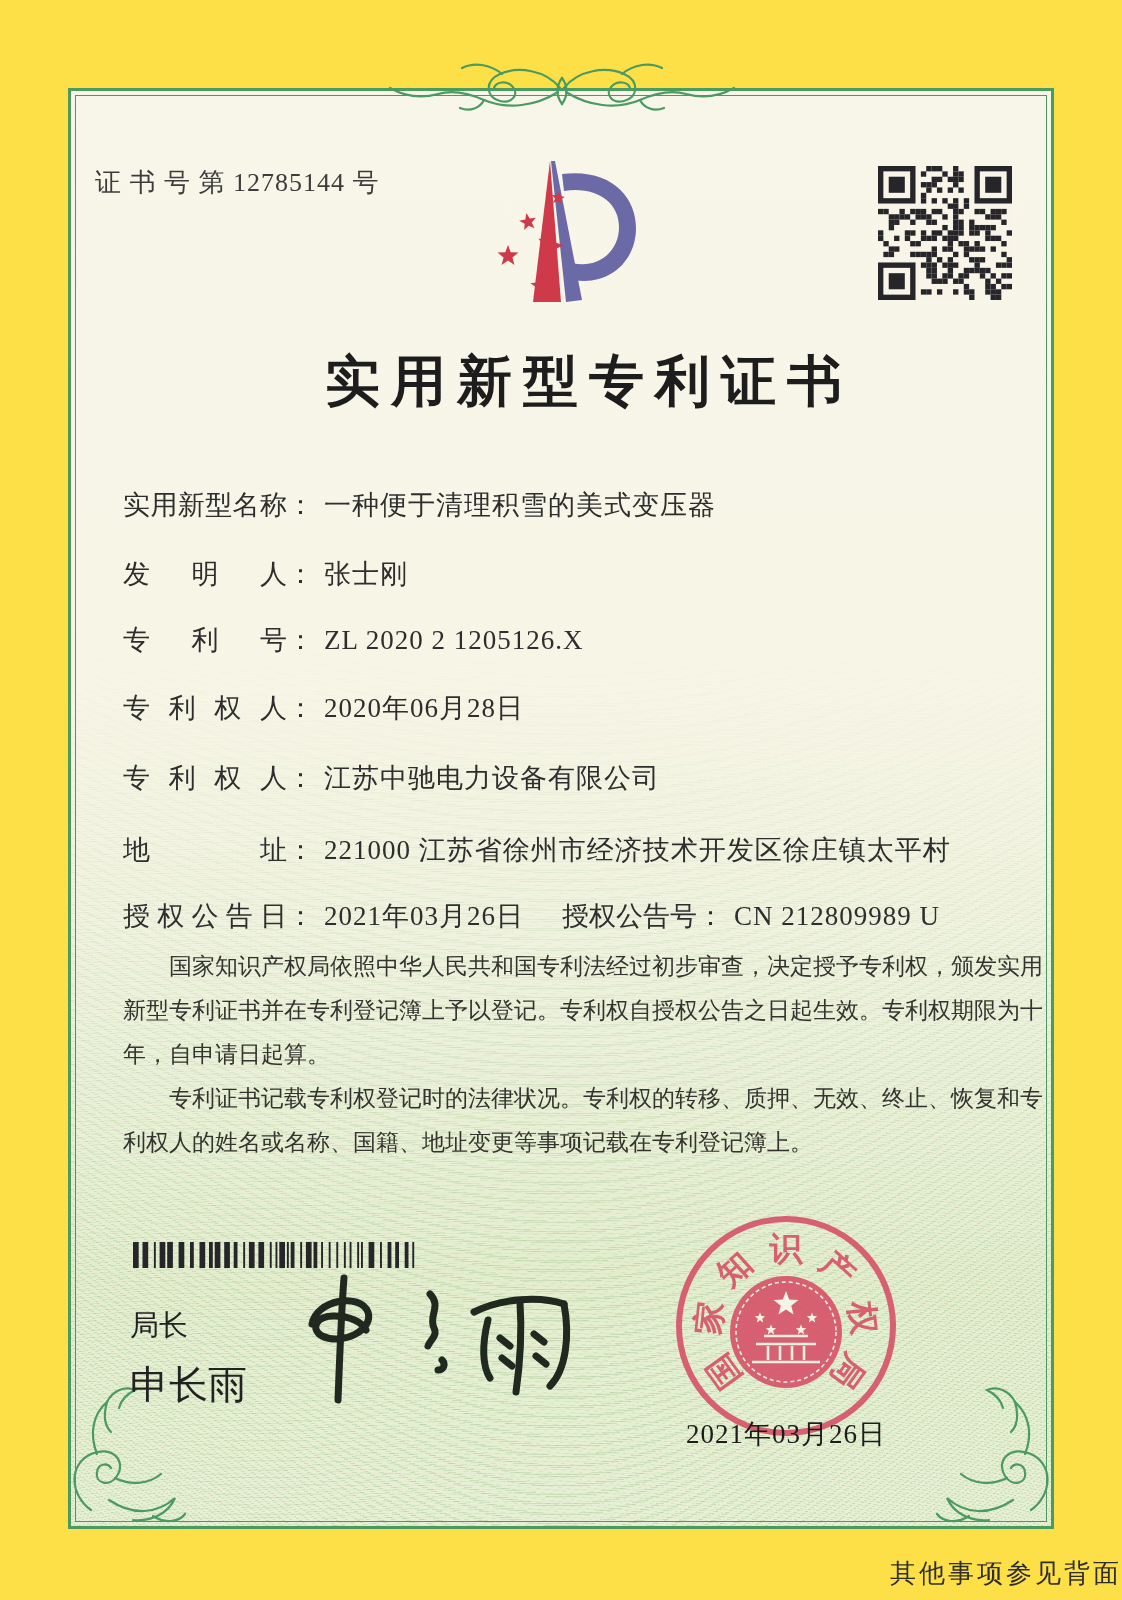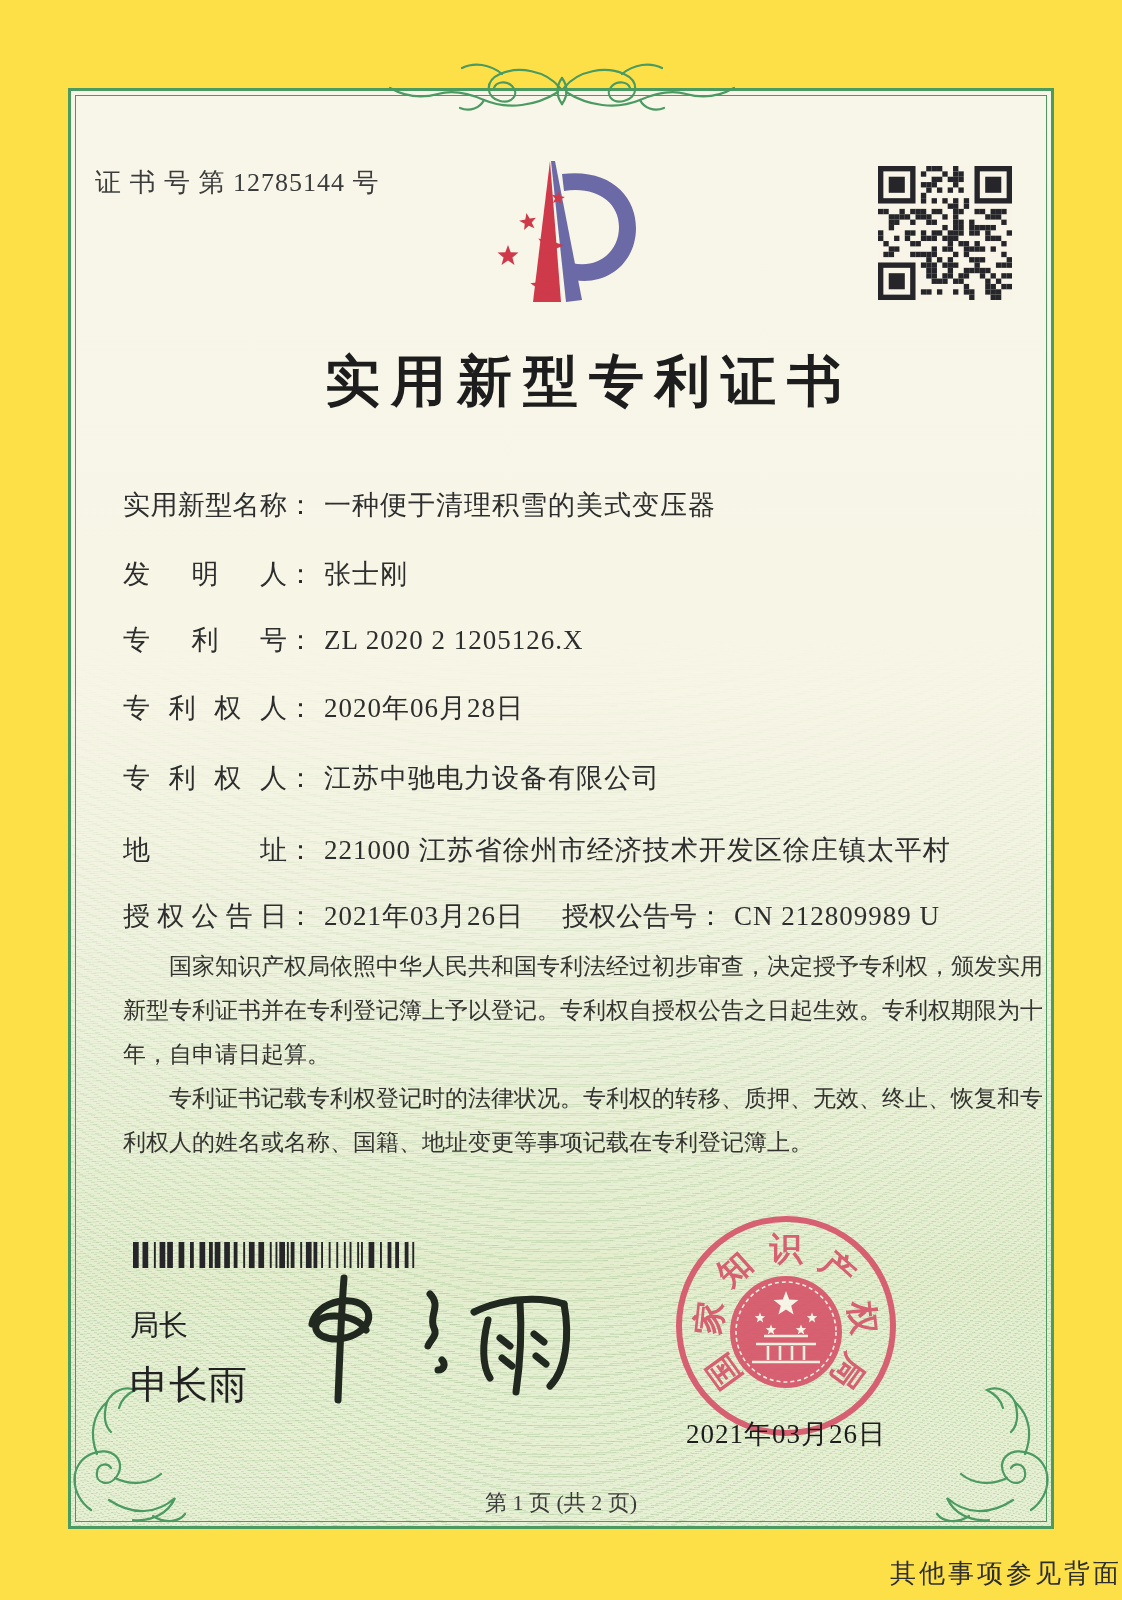--- a/index.html
+++ b/index.html
@@ -425,16 +425,15 @@
           <path d="M-18,14 L-18,28"></path>
             <path d="M-6,14 L-6,28"></path>
             <path d="M6,14 L6,28"></path>
             <path d="M18,14 L18,28"></path>
         </g>
       </g>
     </g>
   </svg>
   <div class="seal-date">2021年03月26日</div>
 
-  <div class="page-no">第 1 页 (共 2 页)</div>
   <div class="back-note">其他事项参见背面</div>
 
 </div>
 
 </body></html>

